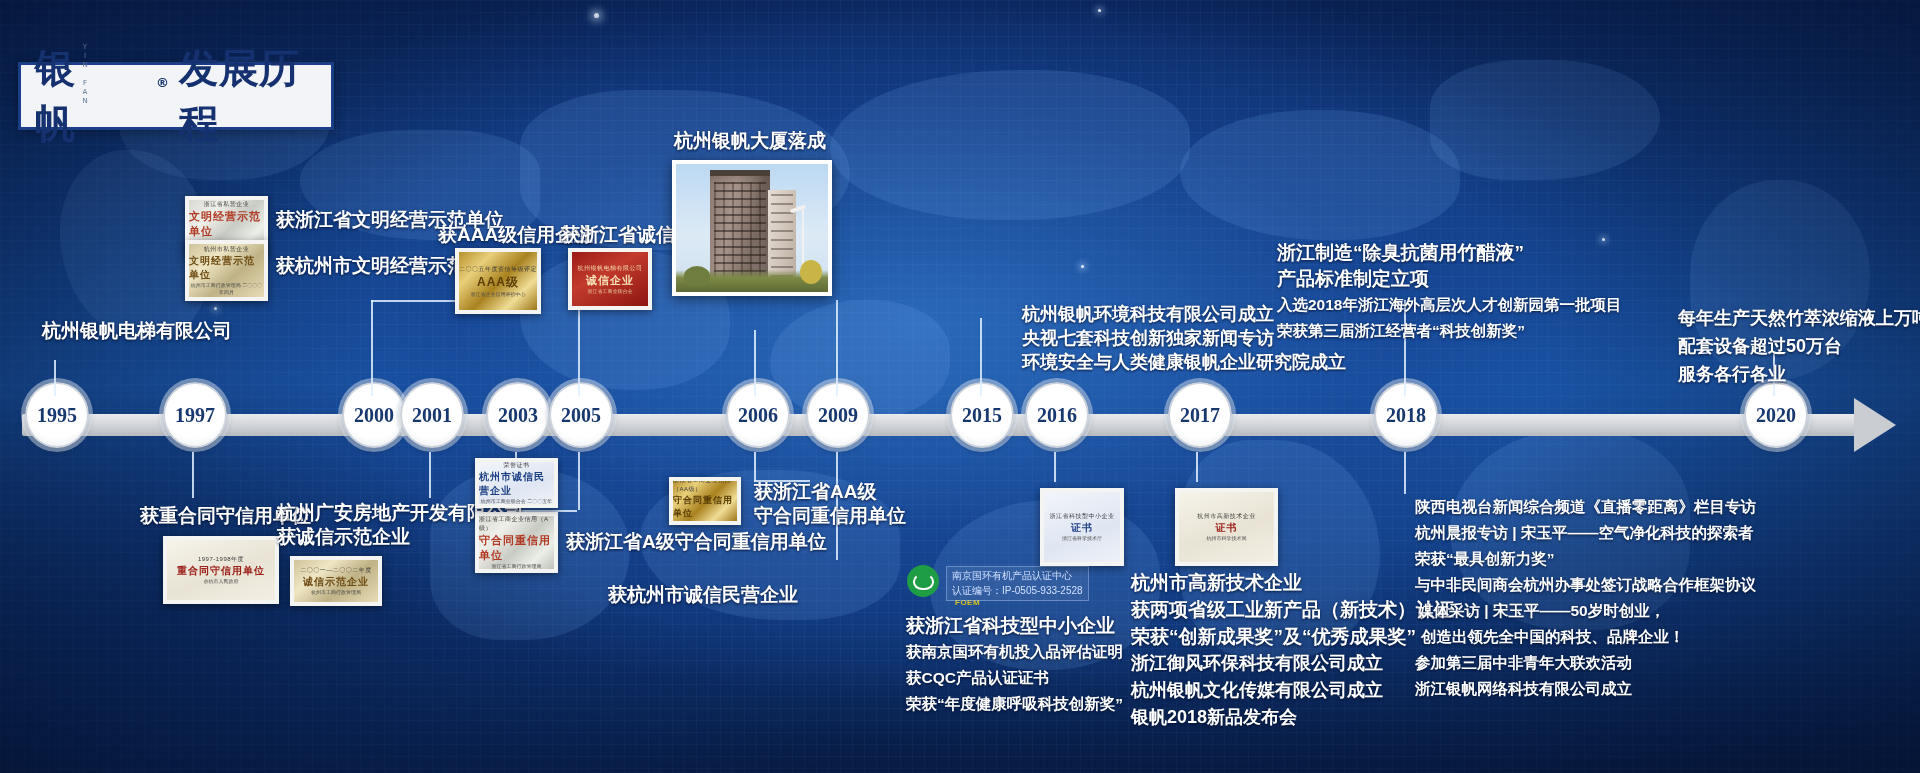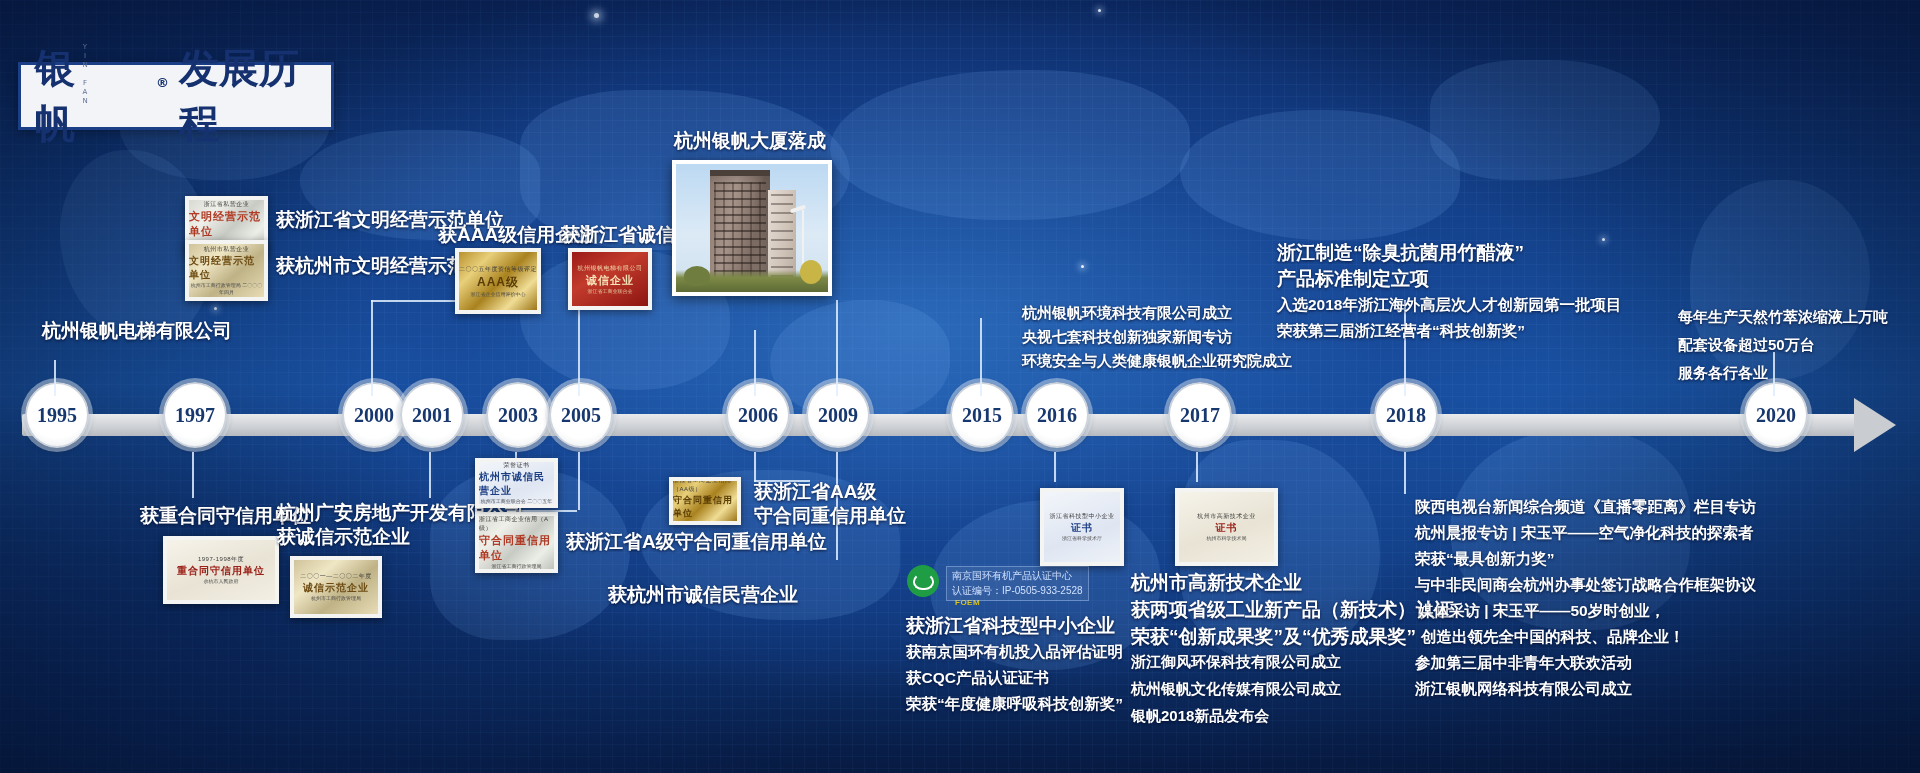--- a/index.html
+++ b/index.html
@@ -79,21 +79,21 @@
   
   .stem{position:absolute;width:2px;background:rgba(225,238,255,.85);}
 
   
   .lbl{
     position:absolute;color:#ffffff;font-weight:bold;
     text-shadow:0 1px 3px rgba(0,10,40,.85);
     line-height:1.42;white-space:nowrap;
   }
   .lbl.big{font-size:19px;}
-  .lbl.mid{font-size:15px;}
+  .lbl.mid{font-size:18px;}
   .lbl.sm{font-size:15.5px;}
 
   
   .cert{
     position:absolute;background:#f4f4f2;padding:4px;
     box-shadow:0 2px 8px rgba(0,0,0,.45);
     box-sizing:border-box;
   }
   .cert .face{width:100%;height:100%;position:relative;overflow:hidden;
     display:flex;flex-direction:column;align-items:center;justify-content:center;}
@@ -331,21 +331,21 @@
 <div class="cert paper" style="left:163px;top:536px;width:116px;height:68px;">
   <div class="face">
     <div class="t">1997-1998年度</div>
     <div class="m">重合同守信用单位</div>
     <div class="b">余杭市人民政府</div>
   </div>
 </div>
 
 <div class="lbl big" style="left:277px;top:500px;">杭州广安房地产开发有限公司</div>
 <div class="lbl big" style="left:277px;top:524px;">获诚信示范企业</div>
-<div class="cert beige" style="left:290px;top:556px;width:92px;height:62px;">
+<div class="cert beige" style="left:290px;top:556px;width:92px;height:50px;">
   <div class="face">
     <div class="t">二〇〇一—二〇〇二年度</div>
     <div class="m">诚信示范企业</div>
     <div class="b">杭州市工商行政管理局</div>
   </div>
 </div>
 
 <div class="cert silver" style="left:475px;top:512px;width:83px;height:61px;">
   <div class="face">
     <div class="t">浙江省工商企业信用（A级）</div>

